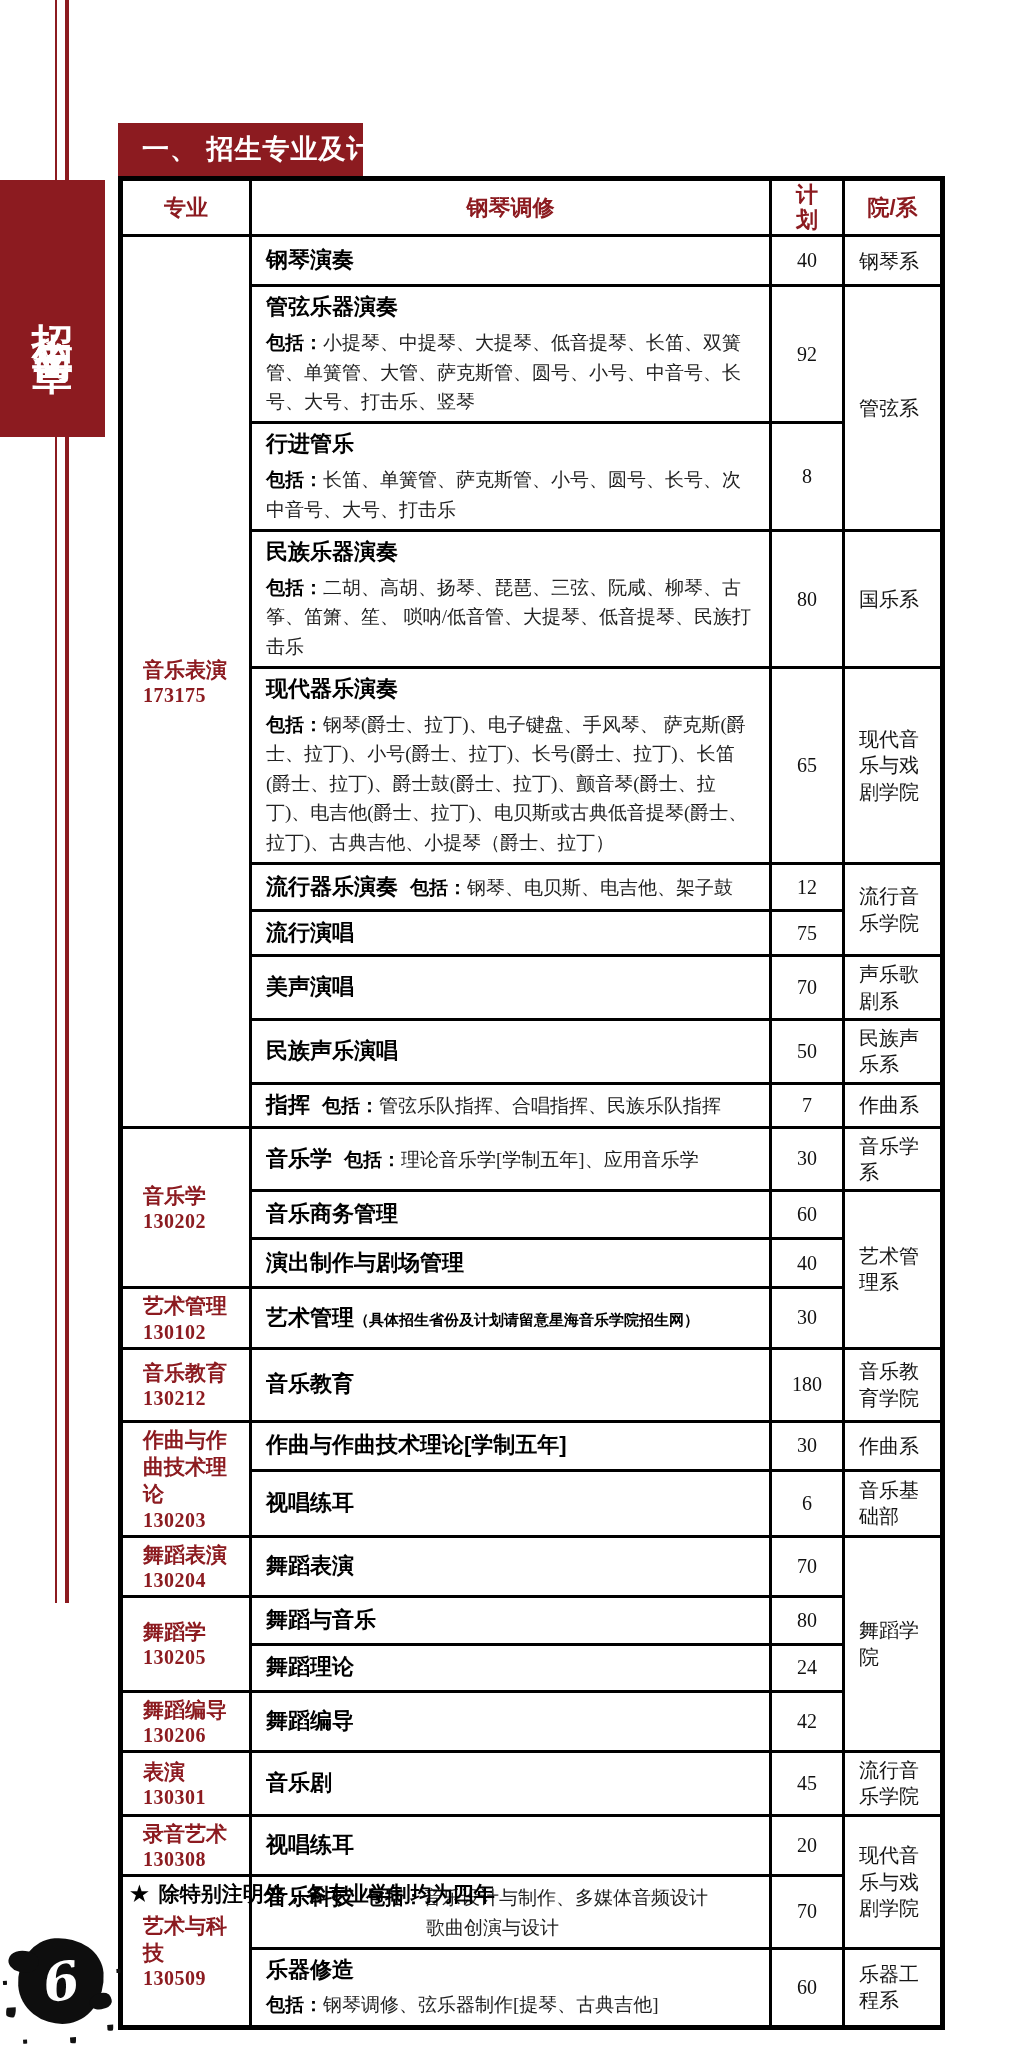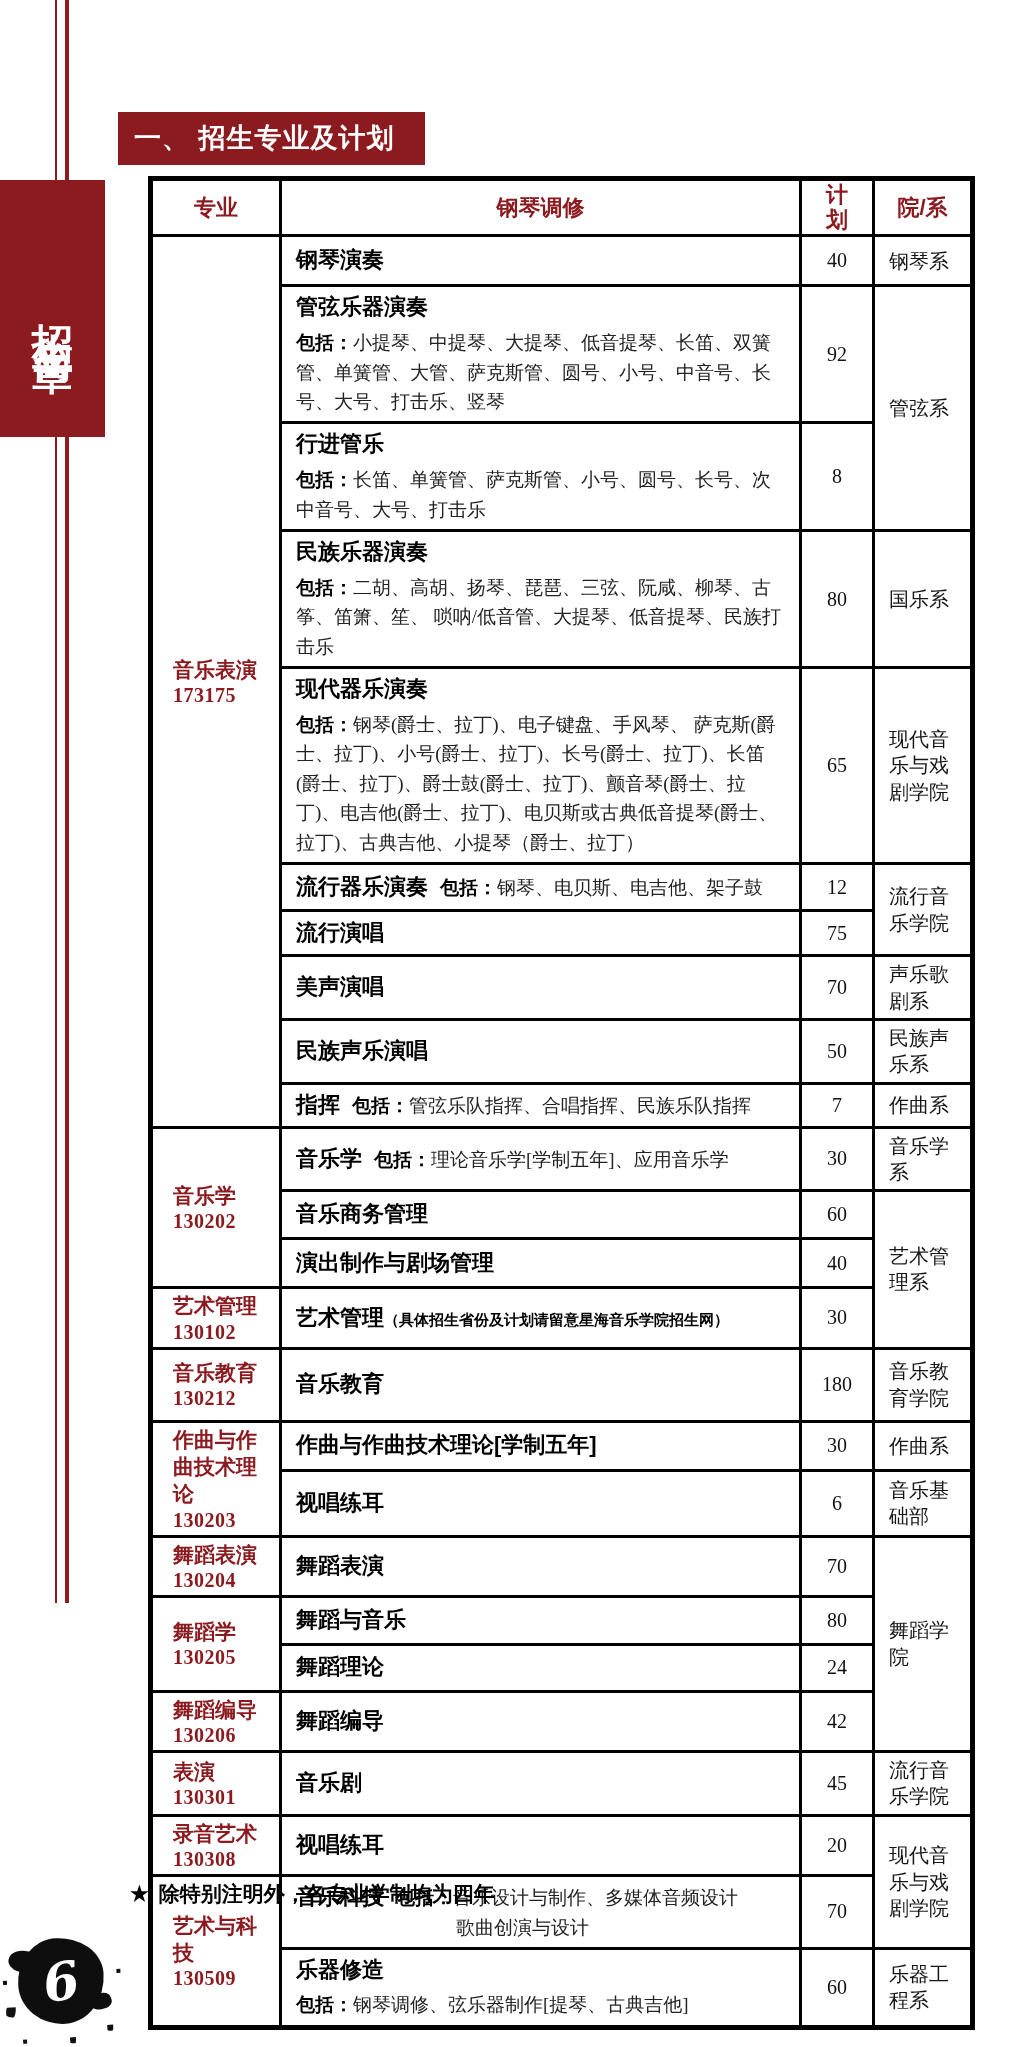--- a/index.html
+++ b/index.html
@@ -18,27 +18,27 @@
     position:absolute;left:0;top:180px;width:105px;height:257px;
     background:var(--accent);display:flex;align-items:center;justify-content:center;
   }
   .side-block .vtext{
     writing-mode:vertical-rl;text-orientation:upright;
     color:#fff;font-weight:bold;font-size:41px;letter-spacing:9px;
     font-family:"DejaVu Serif",serif;line-height:1;
   }
   
   .banner{
-    position:absolute;left:118px;top:112px;width:307px;height:53px;
+    position:absolute;left:118px;top:123px;width:245px;height:53px;
     background:var(--accent);color:#fff;font-weight:bold;font-size:27px;
-    line-height:53px;padding-left:16px;box-sizing:border-box;
+    line-height:53px;padding-left:24px;box-sizing:border-box;
     font-family:"Liberation Sans",sans-serif;letter-spacing:1px;white-space:nowrap;
   }
   
-  .tbl-wrap{position:absolute;left:118px;top:176px;width:822px;margin-left:30px;}
+  .tbl-wrap{position:absolute;left:118px;top:176px;width:822px;}
   table{border-collapse:collapse;table-layout:fixed;width:822px;border:5px solid var(--ink);}
   th,td{border:3px solid var(--ink);vertical-align:middle;box-sizing:border-box;}
   thead th{
     height:52px;color:var(--accent);font-weight:bold;font-size:22px;text-align:center;
     font-family:"Liberation Sans",sans-serif;
   }
   .stack{display:inline-block;width:1.1em;line-height:1.15;word-break:break-all;text-align:center;}
   .col-major{
     color:var(--accent);font-weight:bold;padding:3px 20px;
   }

